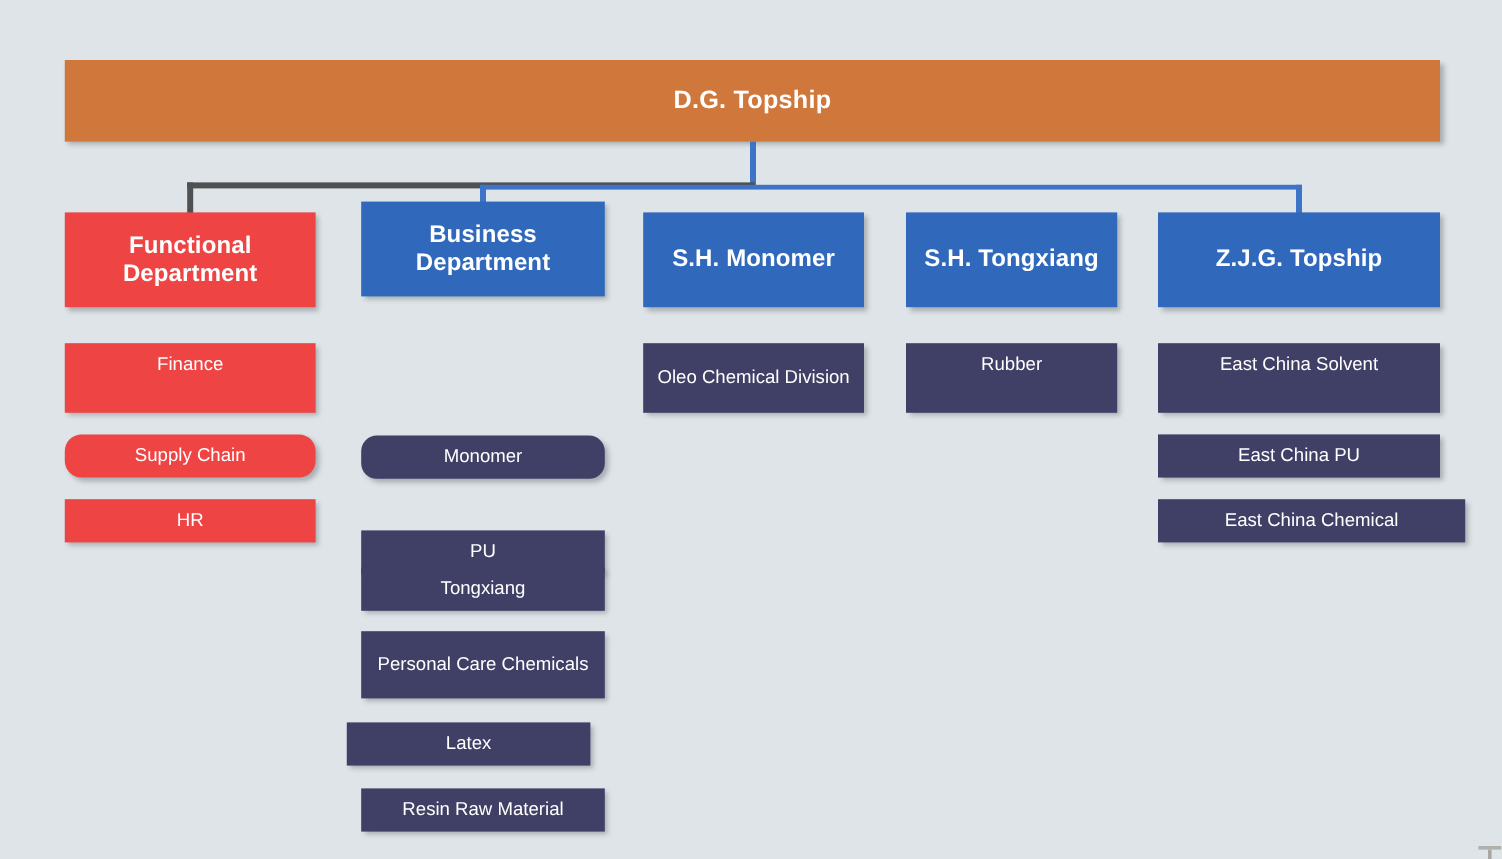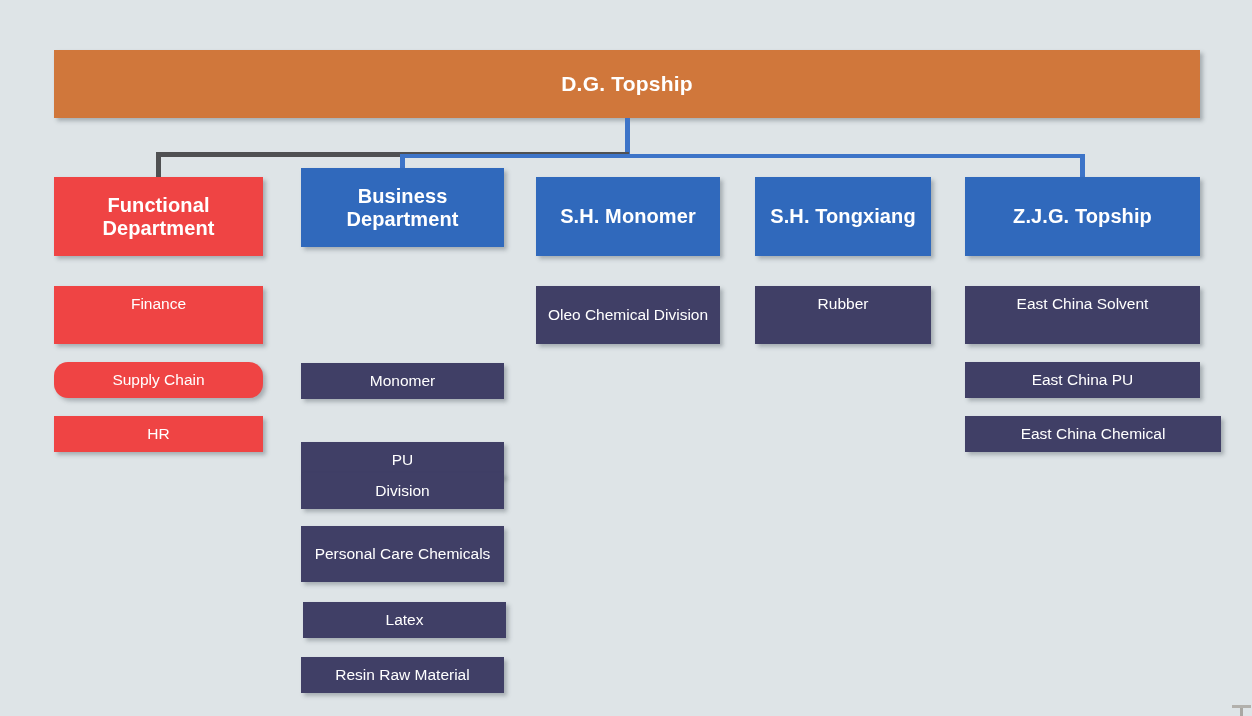--- a/index.html
+++ b/index.html
@@ -104,29 +104,29 @@
 
   <div class="box child gray tall" style="left:54px; top:286px; width:209px; height:58px;">Finance</div>
 
   <div class="box child gray" style="left:54px; top:362px; width:209px; height:36px;border-radius:14px;">Supply Chain</div>
 
   <div class="box child gray" style="left:54px; top:416px; width:209px; height:36px;">HR</div>
 
   <div class="box head blue" style="left:301px; top:168px; width:203px; height:79px;">Business Department</div>
 
 
-  <div class="box child navy" style="left:301px; top:363px; width:203px; height:36px;">Monomer</div>
+  <div class="box child navy" style="left:301px; top:363px; width:203px; height:36px;border-radius:13px;">Monomer</div>
 
   <div class="box child navy" style="left:301px; top:417px; width:203px; height:36px;margin-top:25px;">PU</div>
 
-  <div class="box child navy" style="left:301px; top:473px; width:203px; height:36px;">Division</div>
+  <div class="box child navy" style="left:301px; top:473px; width:203px; height:36px;">Tongxiang</div>
 
   <div class="box child navy" style="left:301px; top:526px; width:203px; height:56px;">Personal Care Chemicals</div>
 
-  <div class="box child navy" style="left:303px; top:602px; width:203px; height:36px;">Latex</div>
+  <div class="box child navy" style="left:289px; top:602px; width:203px; height:36px;">Latex</div>
 
   <div class="box child navy" style="left:301px; top:657px; width:203px; height:36px;">Resin Raw Material</div>
 
   <div class="box head blue" style="left:536px; top:177px; width:184px; height:79px;">S.H. Monomer</div>
 
   <div class="box child navy" style="left:536px; top:286px; width:184px; height:58px;">Oleo Chemical  Division</div>
 
   <div class="box head blue" style="left:755px; top:177px; width:176px; height:79px;">S.H. Tongxiang</div>
 
   <div class="box child navy tall" style="left:755px; top:286px; width:176px; height:58px;">Rubber</div>

